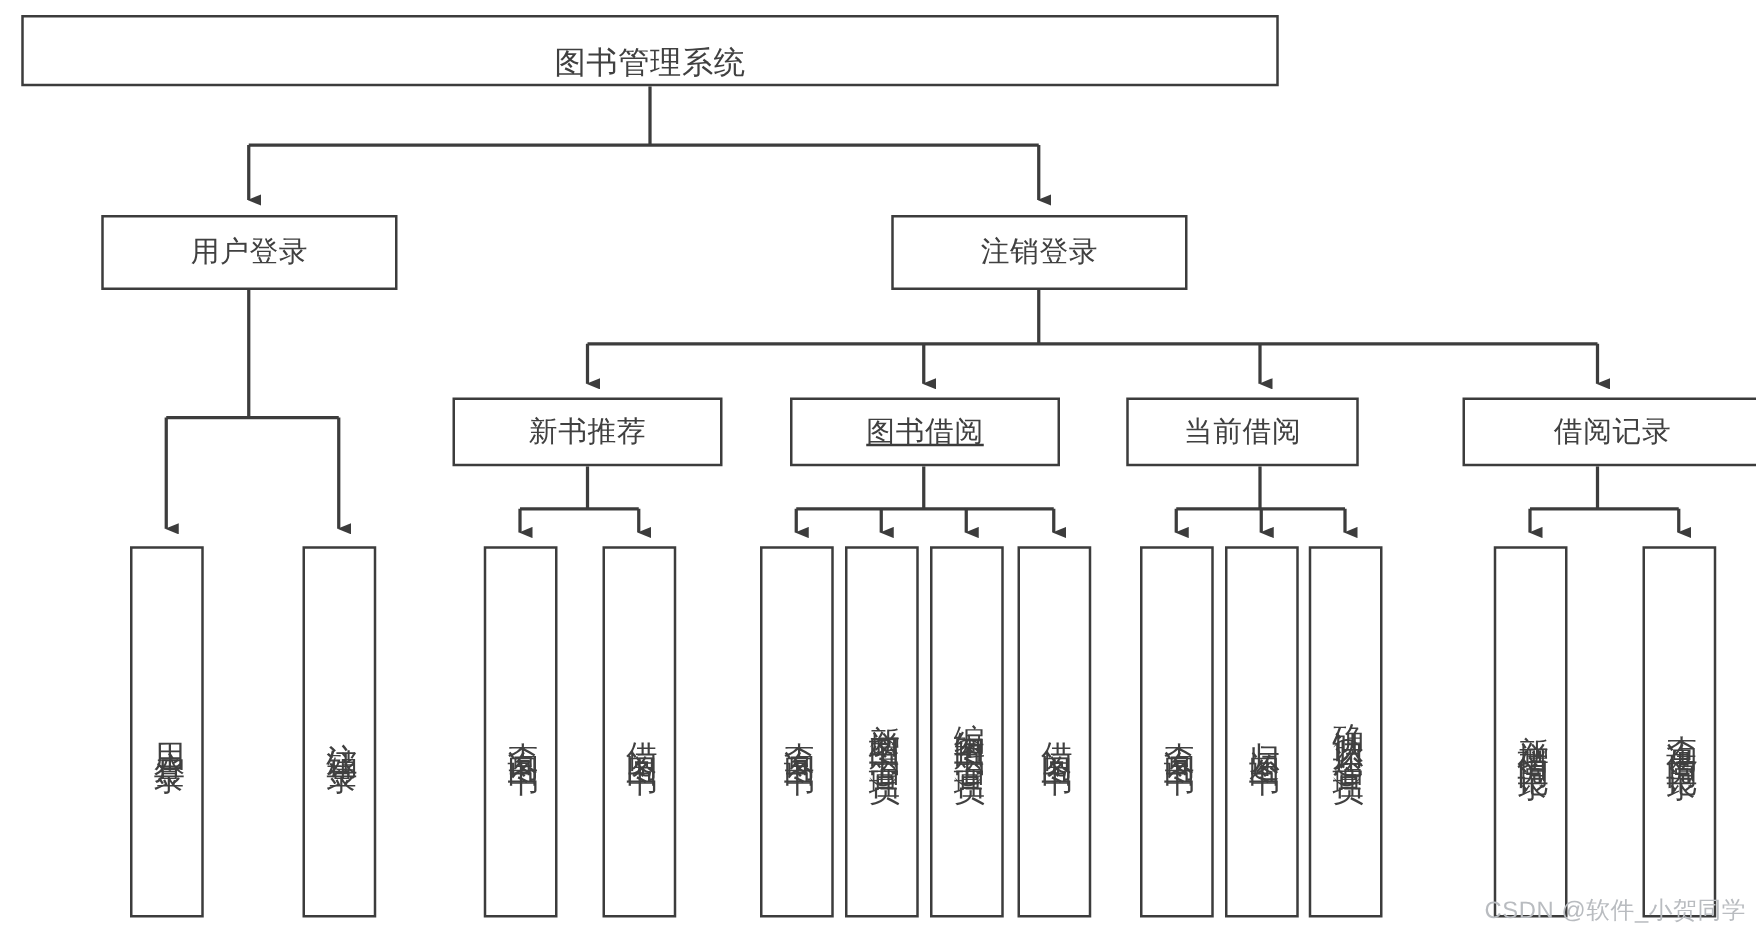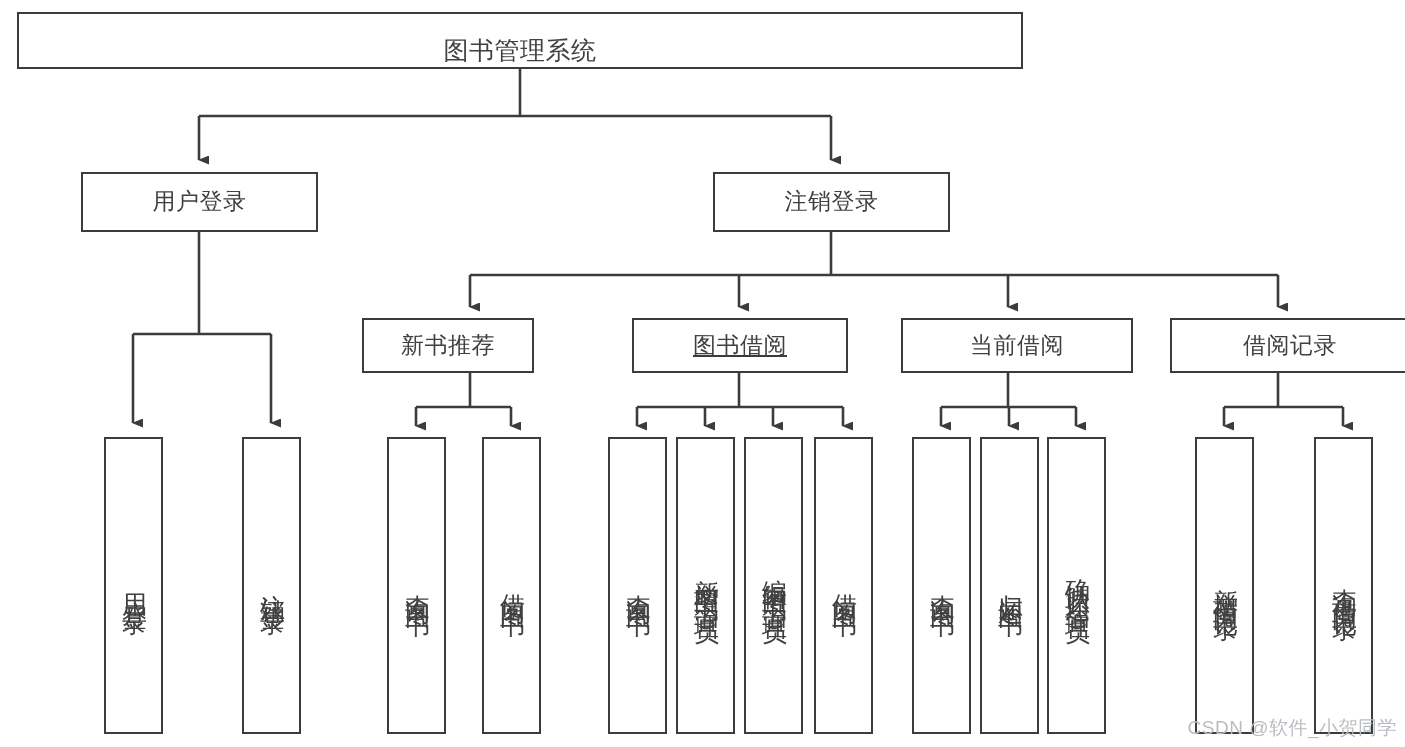--- a/index.html
+++ b/index.html
@@ -120,27 +120,27 @@
     <span class="label">图书管理系统</span>
   </div>
 
   <div class="node lvl1" style="left:81px;top:172px;width:237px;height:60px;">
     <span class="label">用户登录</span>
   </div>
   <div class="node lvl1" style="left:713px;top:172px;width:237px;height:60px;">
     <span class="label">注销登录</span>
   </div>
 
-  <div class="node lvl2" style="left:362px;top:318px;width:172px;height:55px;">
+  <div class="node lvl2" style="left:362px;top:318px;width:216px;height:55px;">
     <span class="label">新书推荐</span>
   </div>
   <div class="node lvl2" style="left:632px;top:318px;width:216px;height:55px;text-decoration:underline;">
     <span class="label">图书借阅</span>
   </div>
-  <div class="node lvl2" style="left:901px;top:318px;width:232px;height:55px;">
+  <div class="node lvl2" style="left:901px;top:318px;width:186px;height:55px;">
     <span class="label">当前借阅</span>
   </div>
   <div class="node lvl2" style="left:1170px;top:318px;width:240px;height:55px;">
     <span class="label">借阅记录</span>
   </div>
 
   <div class="node leaf" style="left:104px;top:437px;width:59px;height:297px;">
     <span class="label" style="font-size: 25px; letter-spacing: 6px;">用户登录</span>
   </div>
   <div class="node leaf" style="left:242px;top:437px;width:59px;height:297px;">

